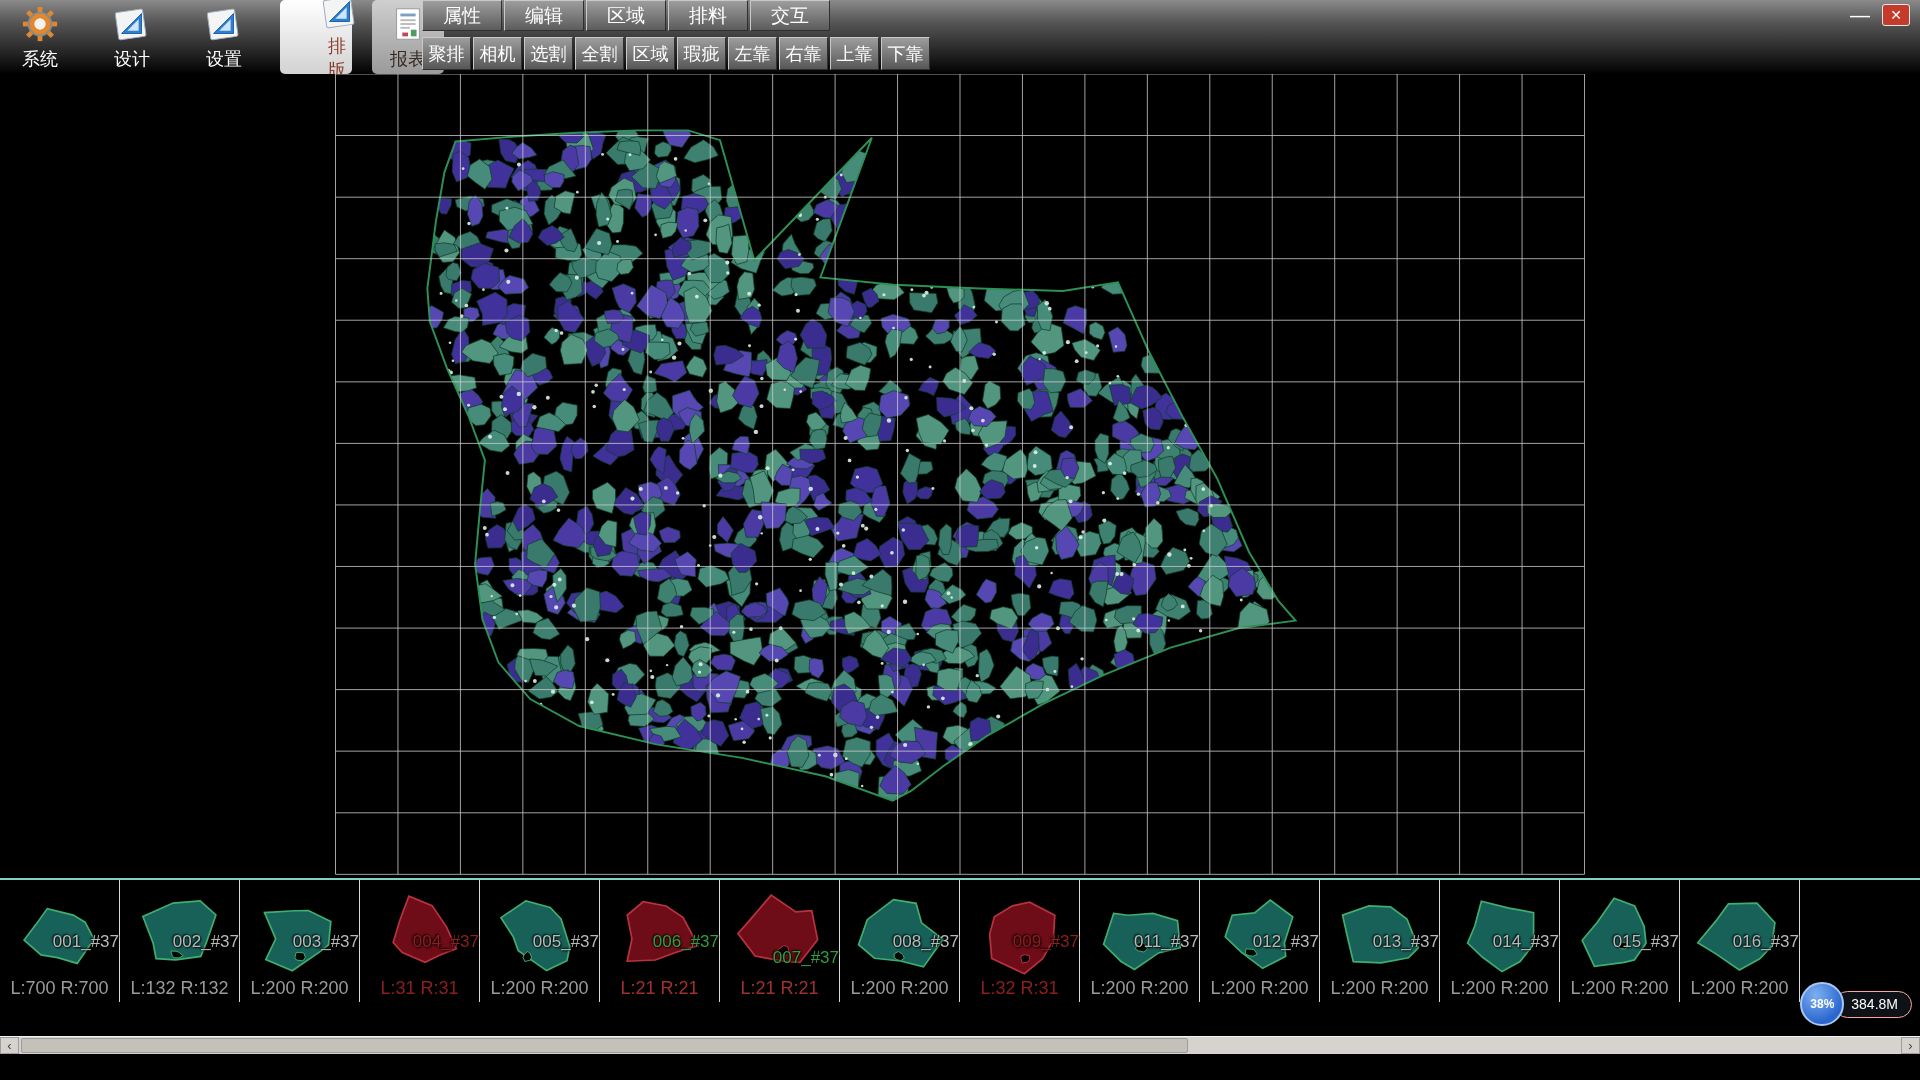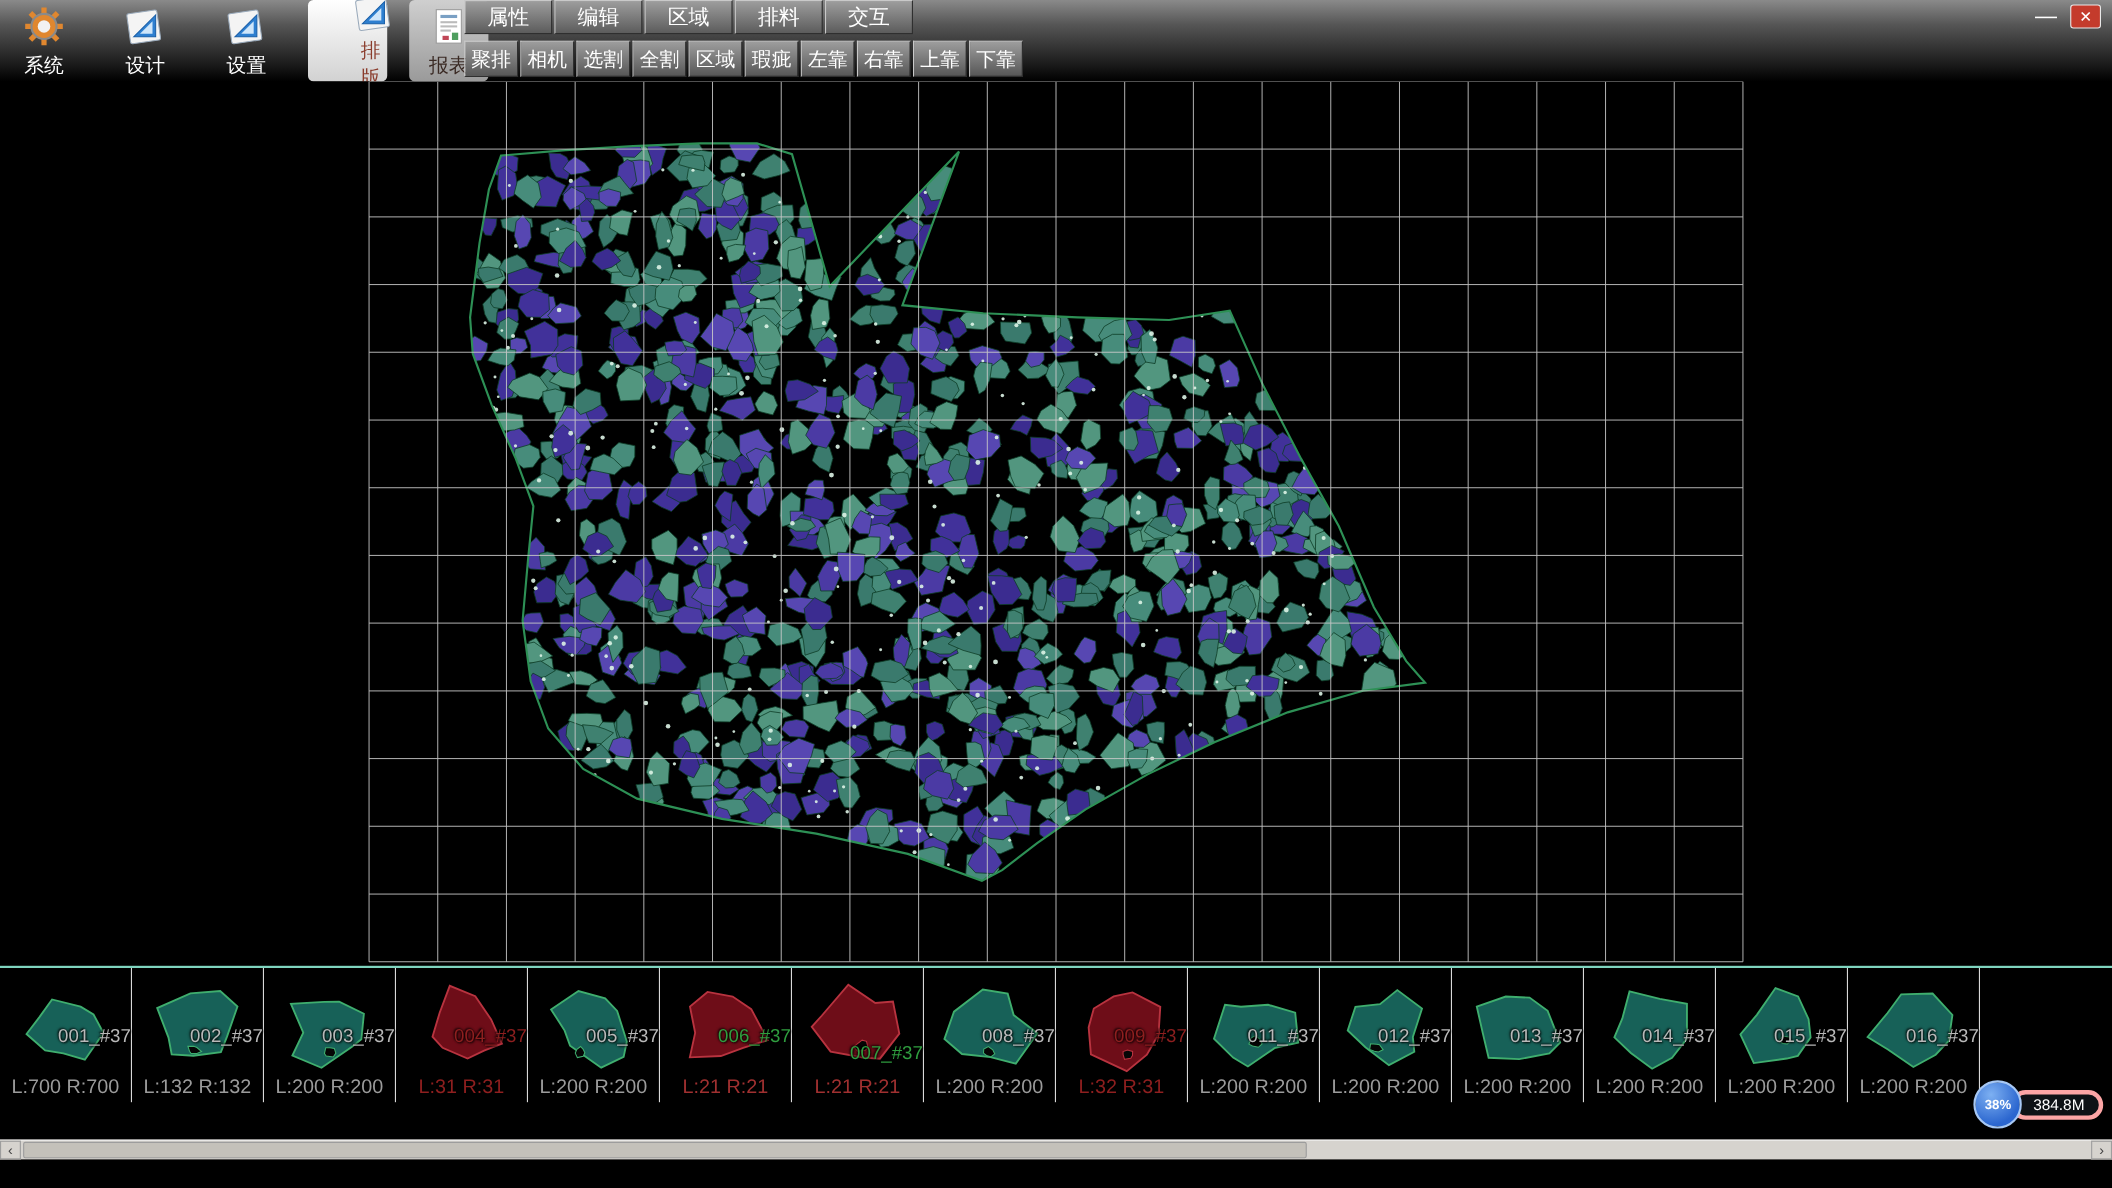--- a/index.html
+++ b/index.html
@@ -46,21 +46,21 @@
                text-shadow:1px 1px 2px #000, -1px -1px 2px #000; pointer-events:none; }
   .cell .pcounts { position:absolute; left:0; right:0; bottom:3px; text-align:center; font-size:18px;
                    text-shadow:1px 1px 2px #000; pointer-events:none; }
 
   
   .badge { position:absolute; top:982px; right:8px; display:flex; align-items:center; z-index:5; }
   .ring { width:44px; height:44px; border-radius:50%; z-index:2;
           background:radial-gradient(circle at 35% 28%, #7db0f2, #2b66cf 70%);
           border:2px solid #a7c8f4; color:#fff; font-size:12px; font-weight:bold;
           display:flex; align-items:center; justify-content:center; }
-  .mem { height:27px; background:#0e1216; border:4px solid #fca5a5; border-radius:14px;
+  .mem { height:27px; background:#0e1216; border:1px solid #fca5a5; border-radius:14px;
          color:#fff; font-size:14px; padding:0 13px 0 16px; margin-left:-10px;
          display:flex; align-items:center; }
 
   
   .hscroll { position:absolute; left:0; top:1036px; width:1920px; height:18px; background:#d6d3ce;
              border-top:1px solid #f2f2f2; display:flex; align-items:stretch; }
   .scroll-arrow { width:19px; background:#d6d3ce; border:1px solid #9d9d9d; color:#444; font-size:13px;
                   display:flex; align-items:center; justify-content:center; cursor:pointer; }
   .scroll-track { flex:1; position:relative; }
   .scroll-thumb { position:absolute; left:2px; top:1px; bottom:1px; width:62%;

